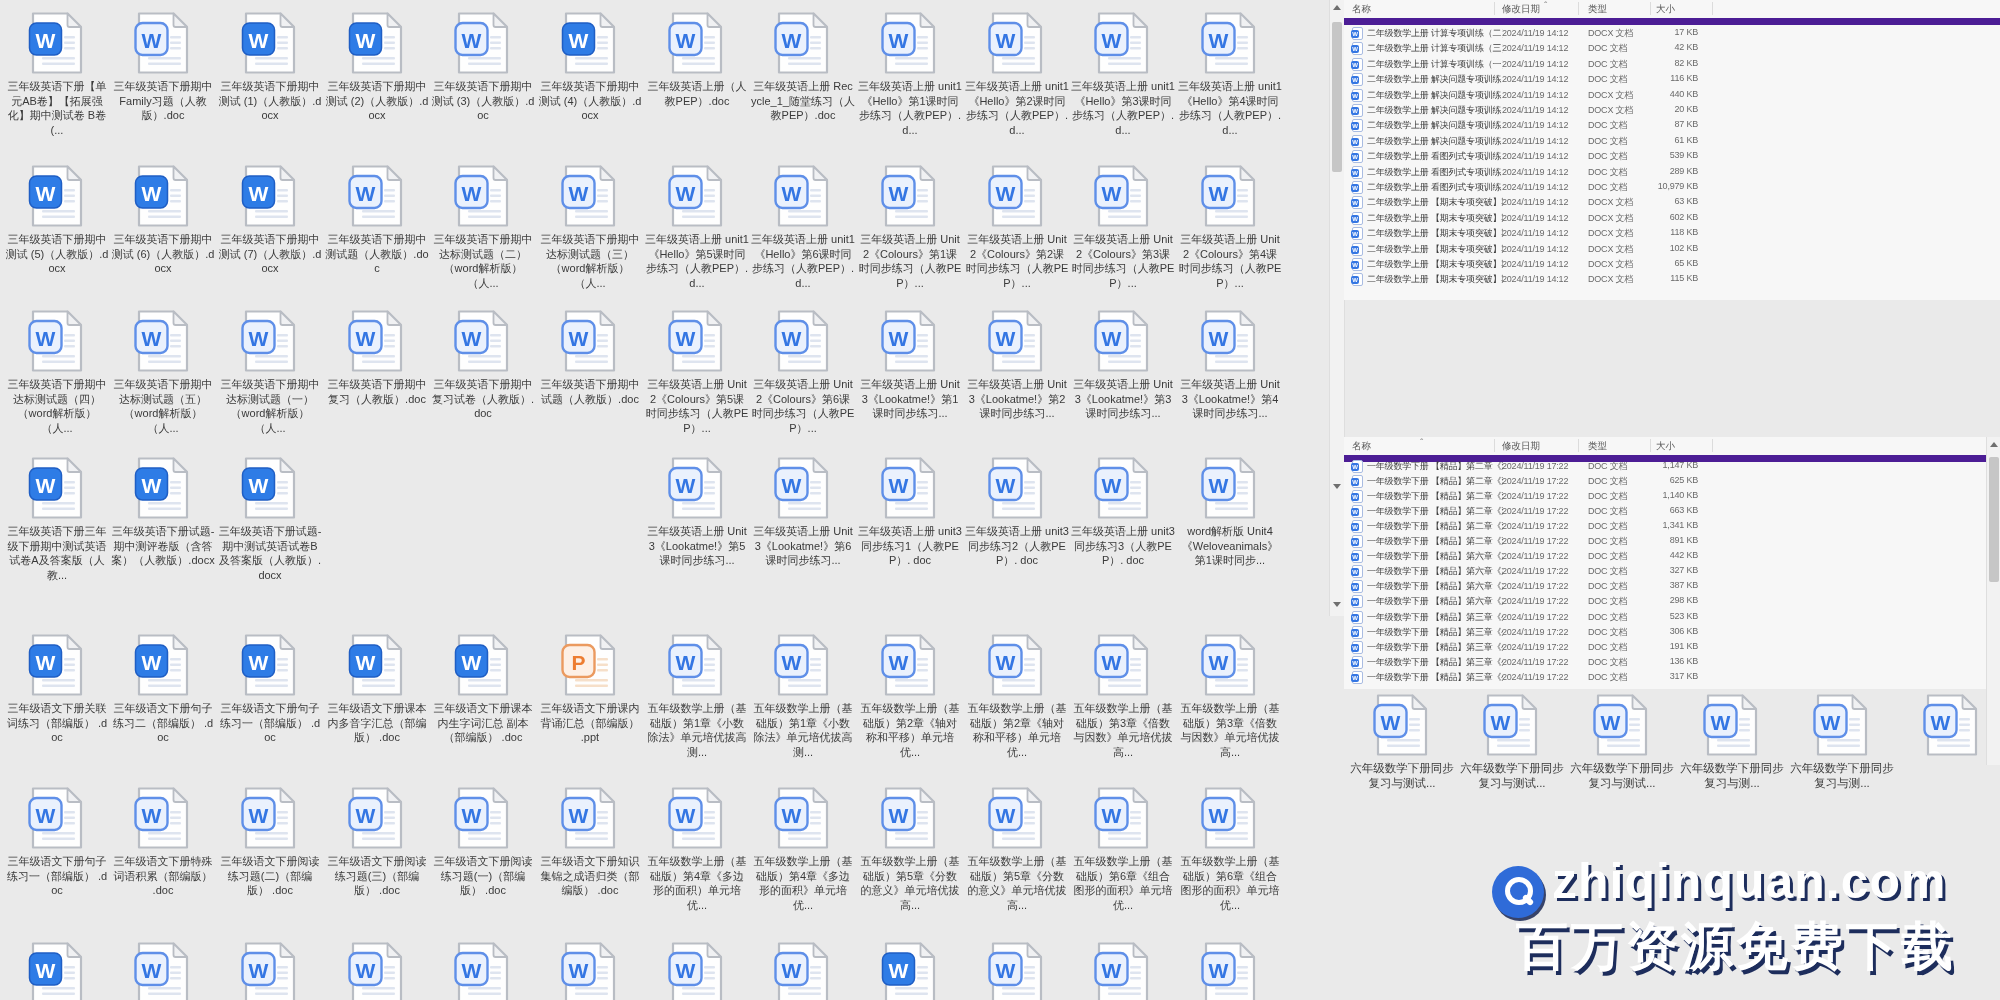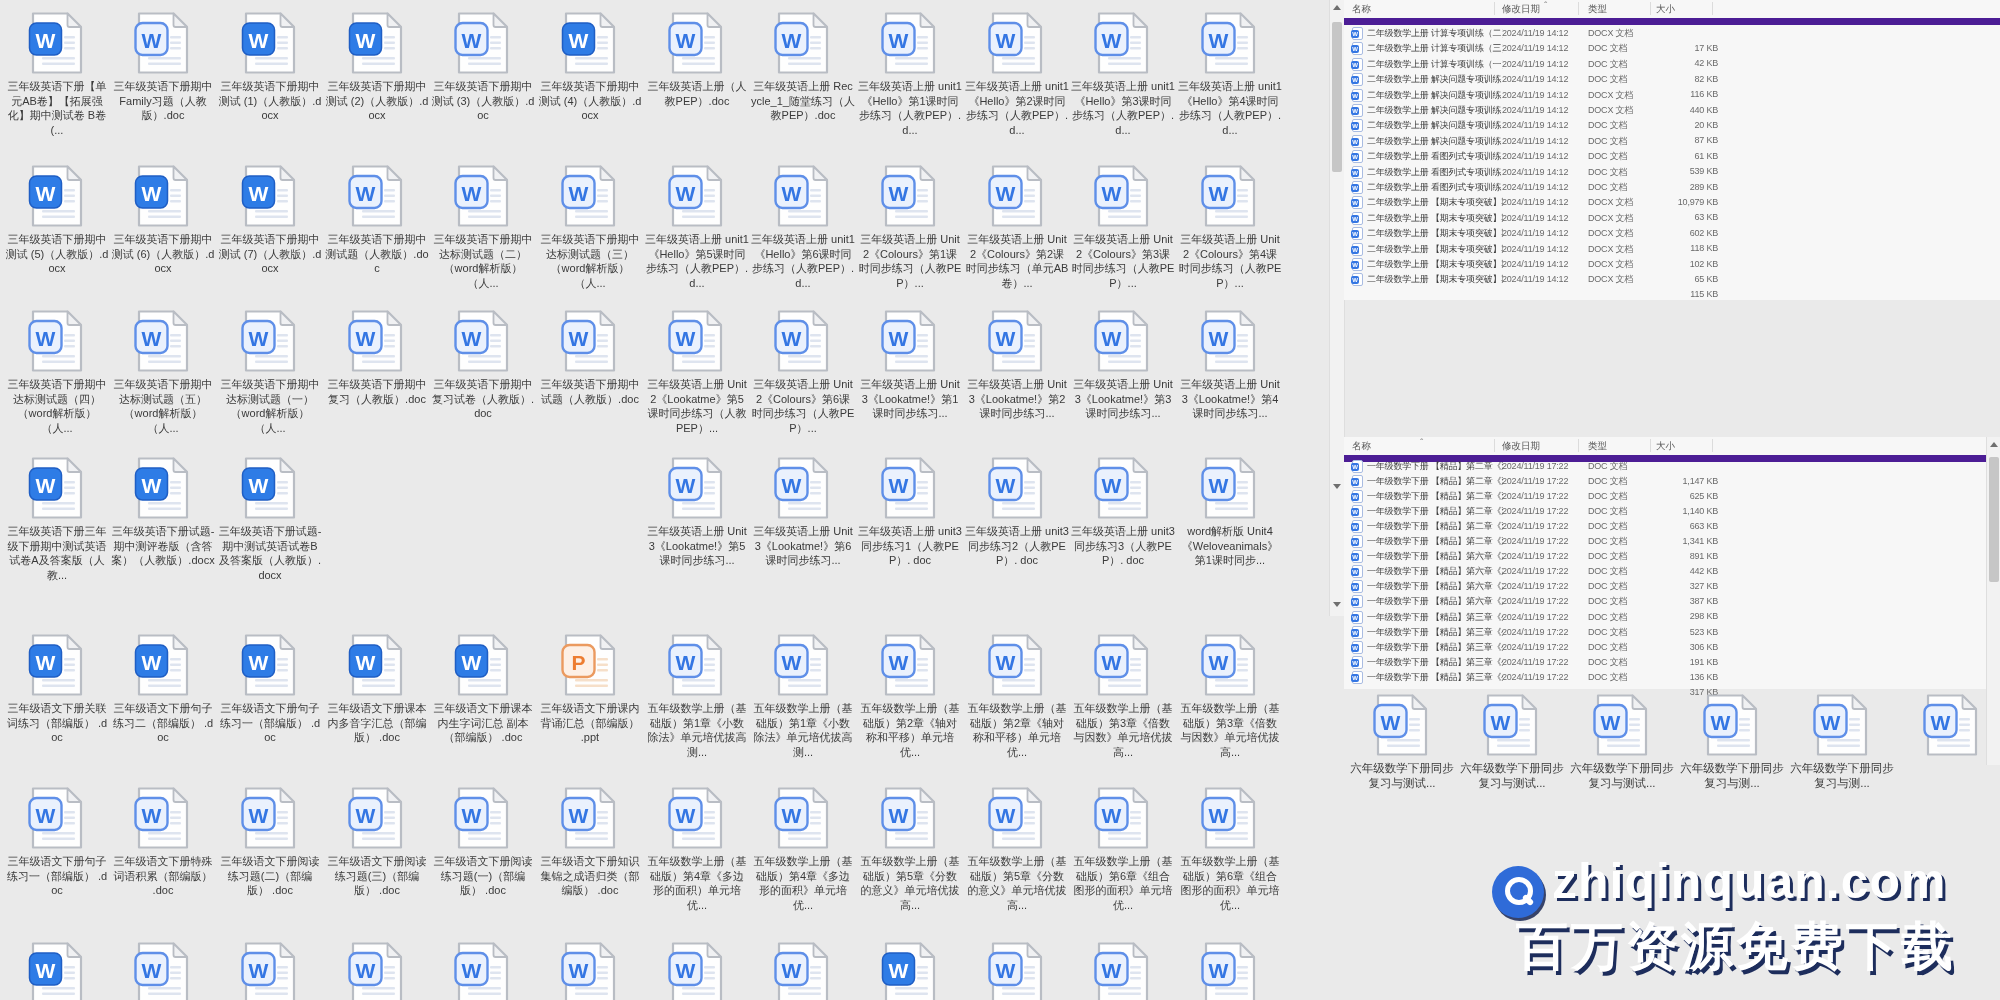--- a/index.html
+++ b/index.html
@@ -33,21 +33,21 @@
   .p-row{position:absolute;left:0;width:656px;height:15px;font-size:9px;
          letter-spacing:-0.2px;color:#3d3d3d;white-space:nowrap;}
   .r-icon{position:absolute;left:8px;top:1px;width:9px;height:11px;background:#fff;
           border:1px solid #a9bce2;border-radius:2px;}
   .r-icon::before{content:"W";position:absolute;left:-2px;top:2px;width:8px;height:8px;
           background:#3476e3;color:#fff;font-size:6px;line-height:8px;text-align:center;
           border-radius:2px;font-weight:bold;}
   .r-name{position:absolute;left:23px;top:1px;width:136px;overflow:hidden;}
   .r-date{position:absolute;left:158px;top:2px;color:#6a6a6a;}
   .r-type{position:absolute;left:244px;top:1px;color:#6a6a6a;}
-  .r-size{position:absolute;left:308px;top:1px;width:66px;text-align:right;color:#6a6a6a;margin-top:16px;}
+  .r-size{position:absolute;left:288px;top:1px;width:66px;text-align:right;color:#6a6a6a;}
   
   .sbar{position:absolute;background:#f2f2f2;border-left:1px solid #dedede;border-right:1px solid #dedede;}
   #grid-scroll{left:1329px;top:0;width:14px;height:616px;}
   #panel2-scroll{left:1986px;top:437px;width:14px;height:328px;}
   .sb-thumb{position:absolute;left:2px;width:10px;background:#c6c6c6;border-radius:2px;}
   .tri{position:absolute;left:3px;width:0;height:0;border-left:4px solid transparent;
        border-right:4px solid transparent;}
   .tri-up{border-bottom:5px solid #6f6f6f;}
   .tri-down{border-top:5px solid #6f6f6f;}
   
@@ -410,21 +410,21 @@
       <g class="dlines" fill="#dee4ef">
         <rect x="36" y="26" width="11" height="2.6" rx="1"></rect>
         <rect x="36" y="31.5" width="11" height="2.6" rx="1"></rect>
         <rect x="36" y="37" width="11" height="2.6" rx="1"></rect>
         <rect x="14" y="47" width="33" height="2.6" rx="1"></rect>
         <rect x="14" y="52.5" width="33" height="2.6" rx="1"></rect>
       </g>
       <rect class="badge" x="1.5" y="13" width="32" height="32" rx="7"></rect>
       <text class="blet" x="17.5" y="37.5" text-anchor="middle" font-size="21" font-weight="bold">W</text>
     </svg>
-    <div class="label">三年级英语上册 Unit2《Colours》第2课时同步练习（单元AB卷）...</div>
+    <div class="label">三年级英语上册 Unit2《Colours》第2课时同步练习（人教PEP）...</div>
   </div>
     <div class="cell v-light" style="left: 1071px; top: 163px;">
     <svg class="icon-svg" width="58" height="66" viewBox="0 0 58 66">
       <path class="pg" d="M5 3.5 H39.5 L53 17 V62.5 H5 Z" fill="#fefefe" stroke="#b9bdc4" stroke-width="2.2" stroke-linejoin="round"></path>
       <path class="fold" d="M39.5 3.5 L53 17 H41.5 Q39.5 17 39.5 15 Z" fill="#f0f1f3" stroke="#b9bdc4" stroke-width="1.8" stroke-linejoin="round"></path>
       <g class="dlines" fill="#dee4ef">
         <rect x="36" y="26" width="11" height="2.6" rx="1"></rect>
         <rect x="36" y="31.5" width="11" height="2.6" rx="1"></rect>
         <rect x="36" y="37" width="11" height="2.6" rx="1"></rect>
         <rect x="14" y="47" width="33" height="2.6" rx="1"></rect>
@@ -554,21 +554,21 @@
       <g class="dlines" fill="#dee4ef">
         <rect x="36" y="26" width="11" height="2.6" rx="1"></rect>
         <rect x="36" y="31.5" width="11" height="2.6" rx="1"></rect>
         <rect x="36" y="37" width="11" height="2.6" rx="1"></rect>
         <rect x="14" y="47" width="33" height="2.6" rx="1"></rect>
         <rect x="14" y="52.5" width="33" height="2.6" rx="1"></rect>
       </g>
       <rect class="badge" x="1.5" y="13" width="32" height="32" rx="7"></rect>
       <text class="blet" x="17.5" y="37.5" text-anchor="middle" font-size="21" font-weight="bold">W</text>
     </svg>
-    <div class="label">三年级英语上册 Unit2《Lookatme》第5课时同步练习（人教PEP）...</div>
+    <div class="label">三年级英语上册 Unit2《Colours》第5课时同步练习（人教PEP）...</div>
   </div>
     <div class="cell v-light" style="left: 751px; top: 308px;">
     <svg class="icon-svg" width="58" height="66" viewBox="0 0 58 66">
       <path class="pg" d="M5 3.5 H39.5 L53 17 V62.5 H5 Z" fill="#fefefe" stroke="#b9bdc4" stroke-width="2.2" stroke-linejoin="round"></path>
       <path class="fold" d="M39.5 3.5 L53 17 H41.5 Q39.5 17 39.5 15 Z" fill="#f0f1f3" stroke="#b9bdc4" stroke-width="1.8" stroke-linejoin="round"></path>
       <g class="dlines" fill="#dee4ef">
         <rect x="36" y="26" width="11" height="2.6" rx="1"></rect>
         <rect x="36" y="31.5" width="11" height="2.6" rx="1"></rect>
         <rect x="36" y="37" width="11" height="2.6" rx="1"></rect>
         <rect x="14" y="47" width="33" height="2.6" rx="1"></rect>

